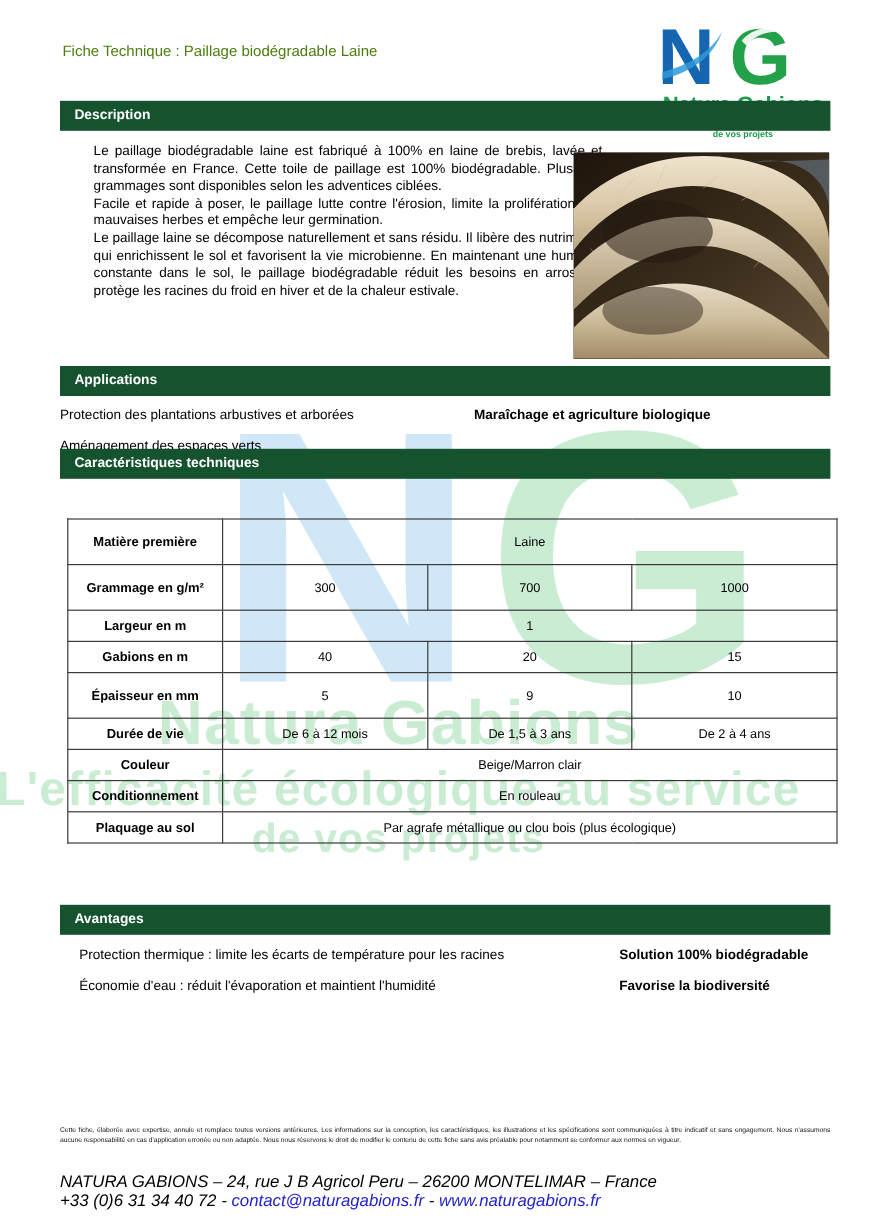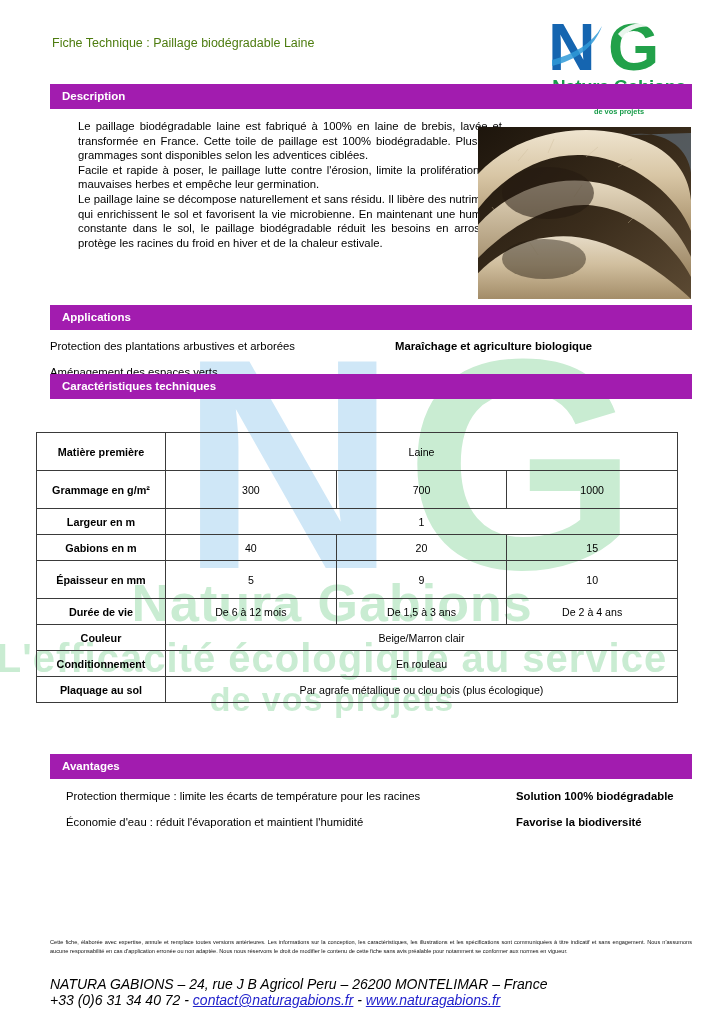--- a/index.html
+++ b/index.html
@@ -97,21 +97,21 @@
     line-height: 1.25;
     margin-top: 1px;
   }
 
   
   .section-bar {
     position: absolute;
     left: 50px;
     width: 642px;
     height: 25px;
-    background: #a21caf;
+    background: #14532d;
     color: #ffffff;
     font-size: 11.5px;
     font-weight: bold;
     line-height: 25px;
     padding-left: 12px;
     box-sizing: border-box;
     z-index: 3;
   }
 
   
@@ -152,21 +152,21 @@
   .two-col-list .row {
     display: flex;
     margin-bottom: 14px;
   }
   .two-col-list .col-a { width: 345px; }
   .two-col-list .col-b { flex: 1; font-weight: bold; }
 
   
   #spec-table {
     position: absolute;
-    left: 36px;
+    left: 56px;
     top: 432px;
     width: 642px;
     border-collapse: collapse;
     z-index: 3;
     background: transparent;
     table-layout: fixed;
   }
   #spec-table td {
     border: 1px solid #3a3a3a;
     font-size: 10.6px;
@@ -201,21 +201,20 @@
     top: 976px;
     width: 642px;
     text-align: left;
     font-style: italic;
     font-size: 14px;
     line-height: 16px;
     z-index: 3;
   }
   #contact .link {
     color: #2222cc;
-    text-decoration: underline;
   }
 </style>
 </head>
 <body>
 
 <div id="page">
 
   <div id="watermark">
     <svg class="wm-letters" viewBox="0 0 560 300">
       <text x="60" y="250" font-family="Liberation Sans, sans-serif" font-size="300" font-weight="bold" fill="#cfe7f7">N</text>

